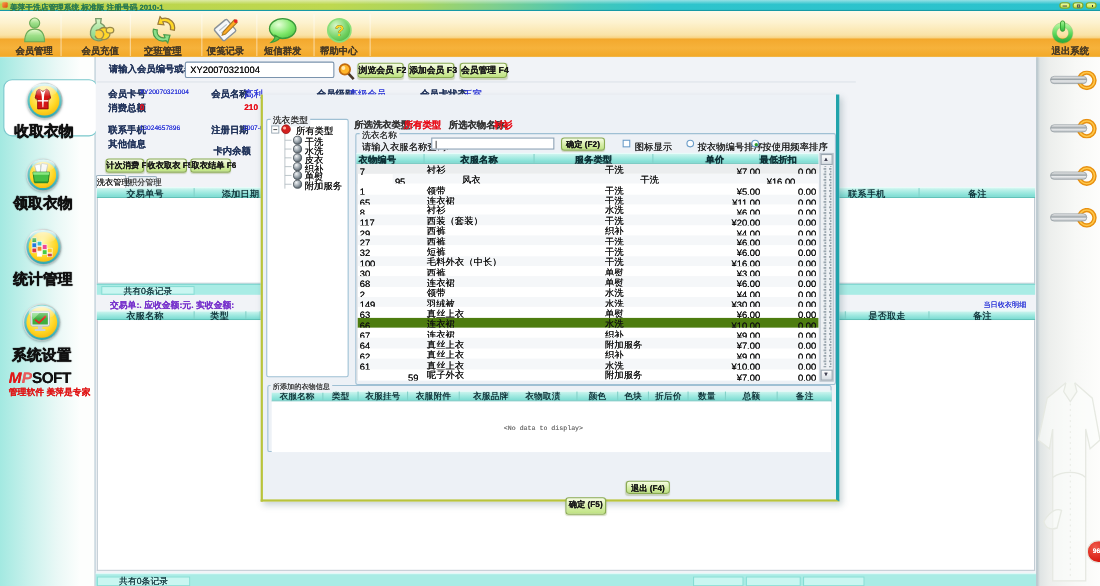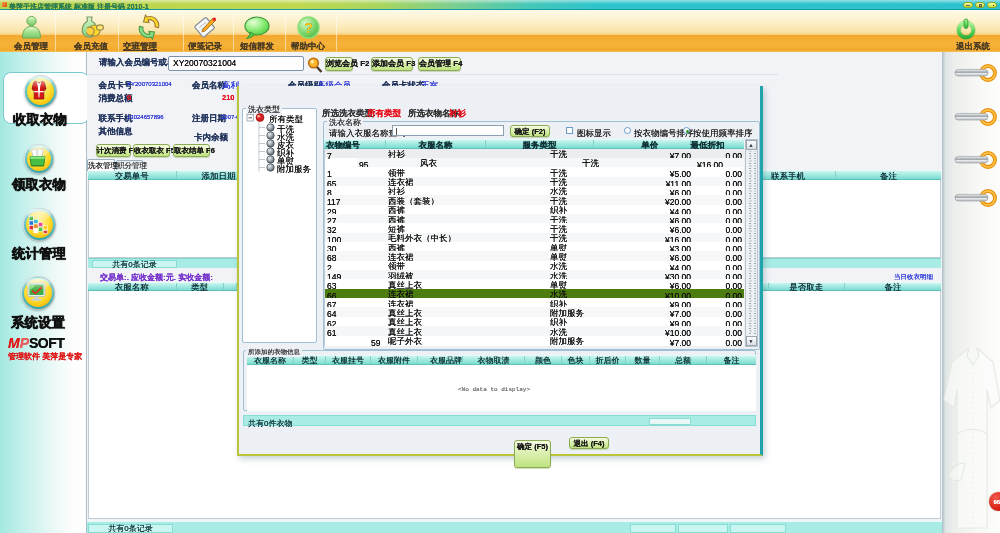--- a/index.html
+++ b/index.html
@@ -106,21 +106,21 @@
           <stop offset=".6" stop-color="#55d455"></stop>
           <stop offset="1" stop-color="#2fae3f"></stop>
         </linearGradient>
       </defs>
  <circle cx="11" cy="12" r="7.4" fill="none" stroke="#2a9a2a" stroke-width="4.6" opacity=".35"></circle>
  <circle cx="11" cy="12" r="7.4" fill="none" stroke="url(#pwg)" stroke-width="3.6"></circle>
  <rect x="9.1" y="1" width="3.8" height="9.5" rx="1.9" fill="url(#pwg)" stroke="#2a9a2a" stroke-width=".8"></rect>
 </svg>
 <div class="abs nw" style="left:6px;top:31px;width:50px;text-align:center;font-size:8.5px;font-weight:bold;color:#4a3b24;text-shadow:0 0 .6px #4a3b24;">会员管理</div>
     <div class="abs nw" style="left:66px;top:31px;width:50px;text-align:center;font-size:8.5px;font-weight:bold;color:#4a3b24;text-shadow:0 0 .6px #4a3b24;">会员充值</div>
-    <div class="abs nw" style="left:123px;top:31px;width:50px;text-align:left;font-size:8.5px;font-weight:bold;color:#4a3b24;text-shadow:0 0 .6px #4a3b24;text-decoration:underline;">交班管理</div>
+    <div class="abs nw" style="left:123px;top:31px;width:50px;text-align:center;font-size:8.5px;font-weight:bold;color:#4a3b24;text-shadow:0 0 .6px #4a3b24;text-decoration:underline;">交班管理</div>
     <div class="abs nw" style="left:180px;top:31px;width:50px;text-align:center;font-size:8.5px;font-weight:bold;color:#4a3b24;text-shadow:0 0 .6px #4a3b24;">便笺记录</div>
     <div class="abs nw" style="left:232px;top:31px;width:50px;text-align:center;font-size:8.5px;font-weight:bold;color:#4a3b24;text-shadow:0 0 .6px #4a3b24;">短信群发</div>
     <div class="abs nw" style="left:283px;top:31px;width:50px;text-align:center;font-size:8.5px;font-weight:bold;color:#4a3b24;text-shadow:0 0 .6px #4a3b24;">帮助中心</div>
     <div class="abs nw" style="left:940px;top:31px;width:50px;text-align:right;font-size:8.5px;font-weight:bold;color:#4a3b24;text-shadow:0 0 .6px #4a3b24;">退出系统</div>
   </div>
 <div class="abs" style="left:0;top:52px;width:87px;height:481px;background:linear-gradient(90deg,#a3e9e1 0%,#c8f1ec 30%,#e9f8f6 60%,#fdfefd 85%);border-right:1px solid #a8bfca;">
  <div class="abs" style="left:3px;top:20px;width:86px;height:52px;background:#fff;border:1.5px solid #79c8cc;border-radius:8px;"></div>
 </div>
 <div class="abs" style="left:24.0px;top:74.5px;width:33px;height:33px;border-radius:50%;background:linear-gradient(135deg,#e8ecea,#9aa8a8);box-shadow:0 1px 2px rgba(60,90,90,.4);">
 <div class="abs" style="left:1px;top:1px;width:31px;height:31px;border-radius:50%;background:linear-gradient(#8fdcd8,#2fa8b0);"></div>
@@ -190,21 +190,21 @@
  <div class="nw" style="font-size:8px;color:#e01818;font-weight:bold;margin-top:0;">管理软件 美萍是专家</div>
 </div>
 <div class="abs" style="left:87px;top:52px;width:855px;height:481px;background:#f1f3f7;"></div>
 <div class="abs nav nw" style="left:99px;top:57px;font-size:8.5px;font-weight:bold;">请输入会员编号或名称:</div>
 <div class="abs" style="left:168px;top:56px;width:136px;height:15px;background:#fff;border:1px solid #7a93ad;border-radius:2px;font-size:8.5px;color:#111;line-height:13px;padding-left:4px;">XY20070321004</div>
 <svg class="abs" style="left:307px;top:57px;" width="16" height="16" viewBox="0 0 16 16">
  <line x1="9" y1="9" x2="14.5" y2="15" stroke="#4a3a2a" stroke-width="2.4"></line>
  <circle cx="6.5" cy="6" r="4.8" fill="#ffb52a" stroke="#c06a10" stroke-width="1.6"></circle>
  <circle cx="5.2" cy="4.8" r="1.8" fill="#ffe9b0"></circle>
 </svg>
-<div class="gbtn" style="left:325px;top:56.5px;width:28px;height:14px;font-size:8px;font-weight:bold;line-height:12.5px;">浏览会员 F2</div>
+<div class="gbtn" style="left:325px;top:56.5px;width:42px;height:14px;font-size:8px;font-weight:bold;line-height:12.5px;">浏览会员 F2</div>
 <div class="gbtn" style="left:371px;top:56.5px;width:42px;height:14px;font-size:8px;font-weight:bold;line-height:12.5px;">添加会员 F3</div>
 <div class="gbtn" style="left:418px;top:56.5px;width:43px;height:14px;font-size:8px;font-weight:bold;line-height:12.5px;">会员管理 F4</div>
 <div class="abs" style="left:88px;top:74px;width:690px;height:1px;background:#dde3e9;"></div>
 <div class="abs nw nav" style="left:98.5px;top:80px;font-size:8.5px;font-weight:bold;">会员卡号</div>
 <div class="abs nw blu" style="left:127px;top:80.5px;font-size:6px;font-weight:normal;">XY20070321004</div>
 <div class="abs nw nav" style="left:192px;top:80px;font-size:8.5px;font-weight:bold;">会员名称</div>
 <div class="abs nw blu" style="left:222px;top:80px;font-size:8.5px;font-weight:normal;">高利</div>
 <div class="abs nw nav" style="left:288px;top:80px;font-size:8.5px;font-weight:bold;">会员级别</div>
 <div class="abs nw blu" style="left:317px;top:80px;font-size:8.5px;font-weight:normal;">高级会员</div>
 <div class="abs nw nav" style="left:382px;top:80px;font-size:8.5px;font-weight:bold;">会员卡状态</div>
@@ -609,18 +609,14 @@
       <div class="tcell nw" style="left:216px;width:62px;text-align:center;line-height:10px;">衣物取渍</div>
       <div class="tcell nw" style="left:278px;width:37px;text-align:center;line-height:10px;">颜色</div>
       <div class="tcell nw" style="left:315px;width:28px;text-align:center;line-height:10px;">色块</div>
       <div class="tcell nw" style="left:343px;width:36px;text-align:center;line-height:10px;">折后价</div>
       <div class="tcell nw" style="left:379px;width:34px;text-align:center;line-height:10px;">数量</div>
       <div class="tcell nw" style="left:413px;width:47px;text-align:center;line-height:10px;">总额</div>
       <div class="tcell nw" style="left:460px;width:49px;border-right:none;text-align:center;line-height:10px;">备注</div>
     </div>
  <div class="abs" style="left:8px;top:279.5px;width:509px;height:46px;background:#fff;"></div>
  <div class="abs nw" style="left:219px;top:300.5px;font-size:6px;color:#777;font-family:'Liberation Mono',monospace;">&lt;No data to display&gt;</div>
- <div class="statusbar" style="left:4px;top:329.5px;width:513px;height:11px;border:1px solid #86ddd4;">
-  <div class="abs nw" style="left:4px;top:2px;font-size:8px;color:#143a40;">共有0件衣物</div>
-  <div class="abs" style="left:405px;top:1.5px;width:42px;height:7px;background:#e8f8f6;border:1px solid #8adcd4;"></div>
- </div>
- <div class="gbtn" style="left:275px;top:354px;width:37px;height:28px;font-size:7.5px;font-weight:bold;line-height:11px;">确定 (F5)</div>
+ <div class="gbtn" style="left:275px;top:366px;width:37px;height:16px;font-size:7.5px;font-weight:bold;line-height:11px;">确定 (F5)</div>
  <div class="gbtn" style="left:330px;top:351.5px;width:40px;height:12px;font-size:7.5px;font-weight:bold;line-height:11px;">退出 (F4)</div>
 </div>
 </body></html>

